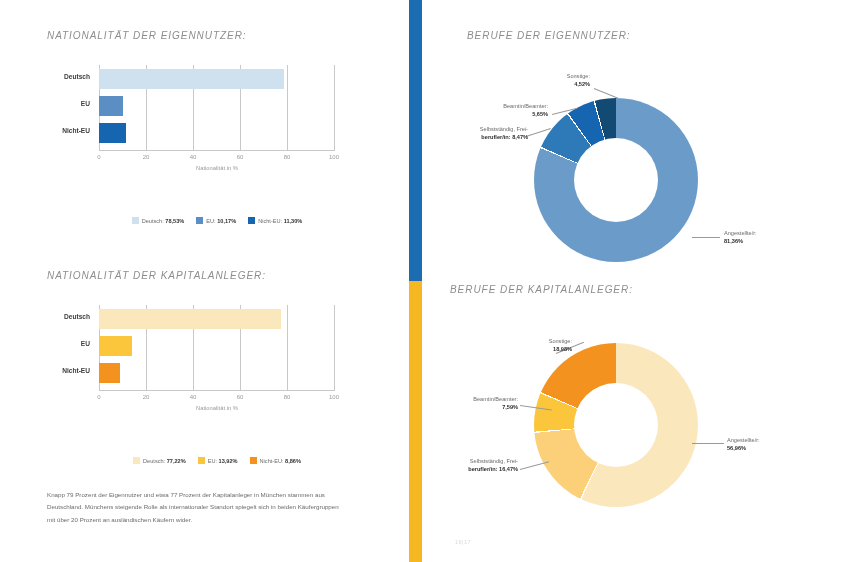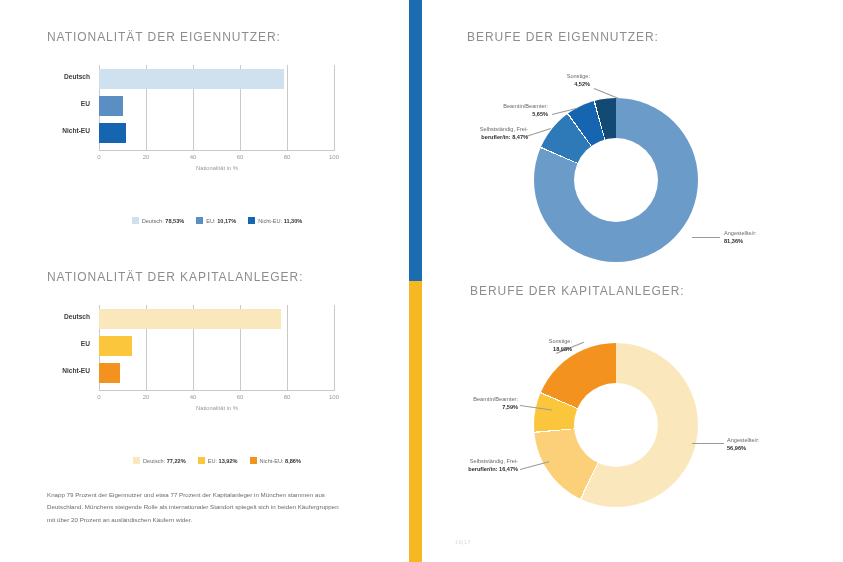--- a/index.html
+++ b/index.html
@@ -39,25 +39,26 @@
   .spine-bottom {
     position: absolute;
     left: 0; top: 281px;
     width: 13px; height: 281px;
     background: #F5B823;
   }
 
   
   .panel { position: absolute; }
   .panel-heading {
-    font-size: 12px;
+    font-size: 10px;
     letter-spacing: 0.95px;
     color: #8d8d8d;
     font-weight: 400;
     white-space: nowrap;
+    font-style: italic;
   }
 
   
   .barchart { position: relative; }
   .bc-plot {
     position: relative;
     width: 236px;
     height: 86px;
     margin-left: 52px;
   }
@@ -326,21 +327,21 @@
       <span>Selbstständig, Frei-</span><br><b>berufler/in: 8,47%</b>
     </div>
     <div class="dlabel left" style="left:-74px; top:4px; width:88px;">
       <span>Beamtin/Beamter:</span><br><b>5,65%</b>
     </div>
     <div class="dlabel left" style="left:-12px; top:-26px; width:68px;">
       <span>Sonstige:</span><br><b>4,52%</b>
     </div>
   </div>
 
-  <div class="panel" style="left:470px; top:284px;text-align:right;">
+  <div class="panel" style="left:450px; top:284px;text-align:right;">
     <div class="panel-heading">BERUFE DER KAPITALANLEGER:</div>
   </div>
 
   <div class="donutwrap" style="position:absolute; left:534px; top:343px; width:164px; height:164px;">
 
     <div class="donut" style="left:0; top:0; width:164px; height:164px;
          background: conic-gradient(
             #FBE7BC 0deg 205.06deg,
             #ffffff 205.06deg 206.06deg,
             #FBD078 206.06deg 264.35deg,

